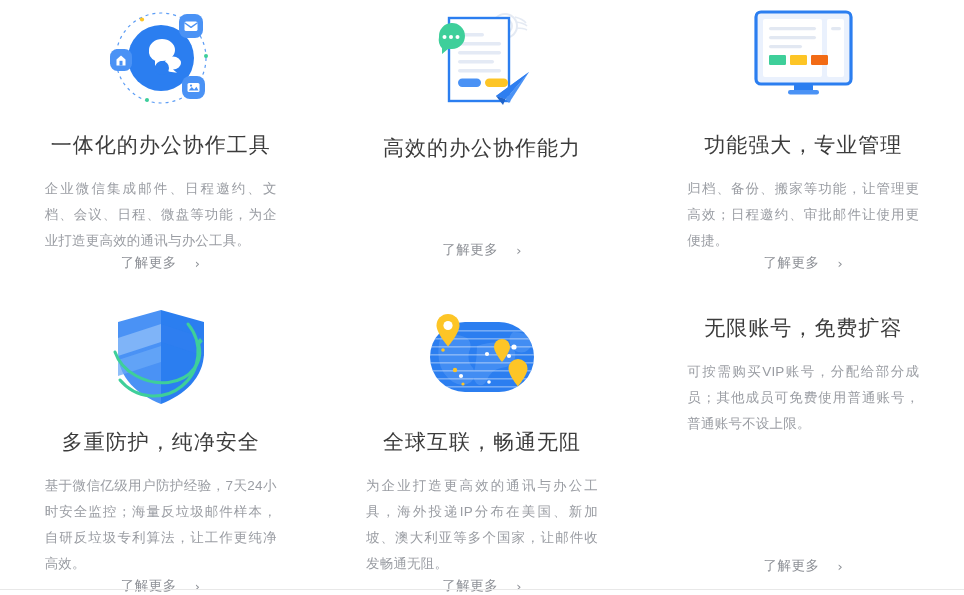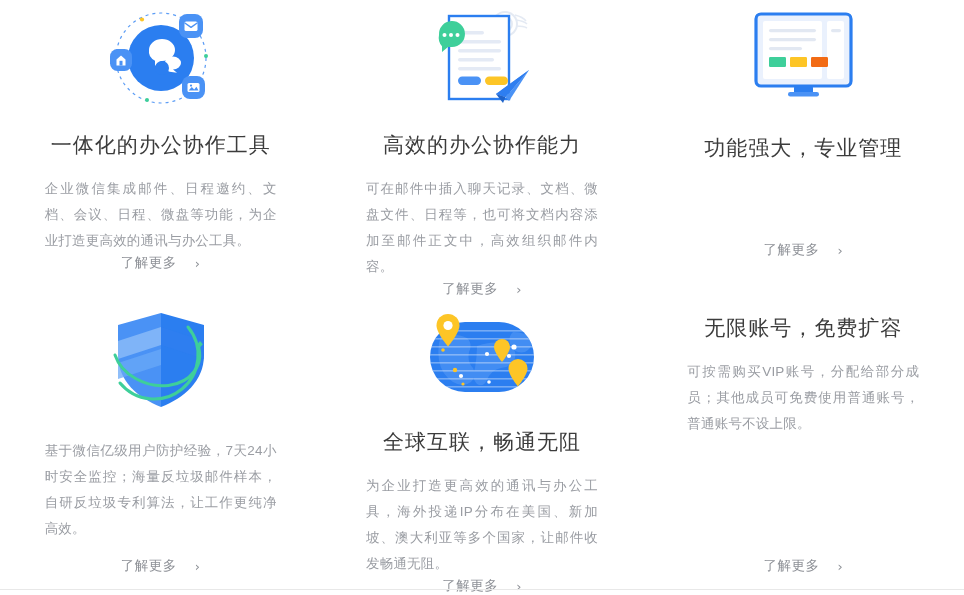--- a/index.html
+++ b/index.html
@@ -160,21 +160,20 @@
             <circle cx="34" cy="33" r="2" fill="#ffffff"></circle>
             <circle cx="40.5" cy="33" r="2" fill="#ffffff"></circle>
           </g>
           <path d="M112 68 L79 92 L88.5 95 z" fill="#2b7ef0"></path>
           <path d="M112 68 L92 99 L88.5 95 z" fill="#4a92f5"></path>
           <path d="M112 68 L88.5 95 L79 92 z" fill="#2f7ef0" opacity="0.85"></path>
           <path d="M79 92 L88.5 95 L86 101 z" fill="#1f63c9"></path>
         </svg>
       </div>
       <div class="card-title">高效的办公协作能力</div>
-      <div class="card-desc">可在邮件中插入聊天记录、文档、微盘文件、日程等，也可将文档内容添加至邮件正文中，高效组织邮件内容。</div>
       <a class="card-more">
         <span>了解更多</span>
         <span class="chev">›</span>
       </a>
     </div>
 
     <div class="feature-card row1">
       <div class="card-icon">
         <svg width="130" height="115" viewBox="0 0 130 115">
           <rect x="18" y="10" width="95" height="72" rx="5" fill="#eaf1fd" stroke="#2b7ef0" stroke-width="3.2"></rect>
@@ -185,40 +184,42 @@
           <rect x="31" y="43" width="33" height="3.2" rx="1.6" fill="#e2e8f2"></rect>
           <rect x="93" y="25" width="10" height="3.2" rx="1.6" fill="#e2e8f2"></rect>
           <rect x="31" y="53" width="17" height="10" rx="1.2" fill="#3ecf9a"></rect>
           <rect x="52" y="53" width="17" height="10" rx="1.2" fill="#fdc526"></rect>
           <rect x="73" y="53" width="17" height="10" rx="1.2" fill="#f26b15"></rect>
           <rect x="56" y="82" width="19" height="8" rx="1.6" fill="#2b7ef0"></rect>
           <rect x="50" y="88" width="31" height="4.5" rx="2.2" fill="#4a92f5"></rect>
         </svg>
       </div>
       <div class="card-title">功能强大，专业管理</div>
+      <div class="card-desc">归档、备份、搬家等功能，让管理更高效；日程邀约、审批邮件让使用更便捷。</div>
       <a class="card-more">
         <span>了解更多</span>
         <span class="chev">›</span>
       </a>
     </div>
 
     <div class="feature-card row2">
       <div class="card-icon">
         <svg width="130" height="112" viewBox="0 0 130 112">
           <path d="M65 8 L22 20 v30 c0 26 20 43 43 52 V8 z" fill="#4a92f5"></path>
           <path d="M65 8 L108 20 v30 c0 26 -20 43 -43 52 V8 z" fill="#2b7ef0"></path>
           <path d="M22 36 L65 22 v18 L22 54 z" fill="#7fb4f8"></path>
           <path d="M65 22 L108 36 v18 L65 40 z" fill="#2f7ef0" opacity="0.65"></path>
           <path d="M22 58 L65 44 v16 L22 74 z" fill="#6aa8f7" opacity="0.75"></path>
           <path d="M92 22 a40 40 0 0 1 -68 56" fill="none" stroke="#3ecf9a" stroke-width="3" stroke-linecap="round"></path>
           <path d="M24 78 a40 40 0 0 1 68 -56" fill="none" stroke="#3ecf9a" stroke-width="3" stroke-linecap="round" opacity="0"></path>
           <path d="M19 50 a43 34 18 0 0 83 -10" fill="none" stroke="#3ecf9a" stroke-width="3" stroke-linecap="round"></path>
           <path d="M104 36 l2.8 3.2 l-2.8 3.2 l-2.8 -3.2 z" fill="#3ecf9a"></path>
         </svg>
       </div>
+      <div class="card-title">多重防护，纯净安全</div>
       <div class="card-desc">基于微信亿级用户防护经验，7天24小时安全监控；海量反垃圾邮件样本，自研反垃圾专利算法，让工作更纯净高效。</div>
       <a class="card-more">
         <span>了解更多</span>
         <span class="chev">›</span>
       </a>
     </div>
 
     <div class="feature-card row2">
       <div class="card-icon">
         <svg width="130" height="112" viewBox="0 0 130 112">

